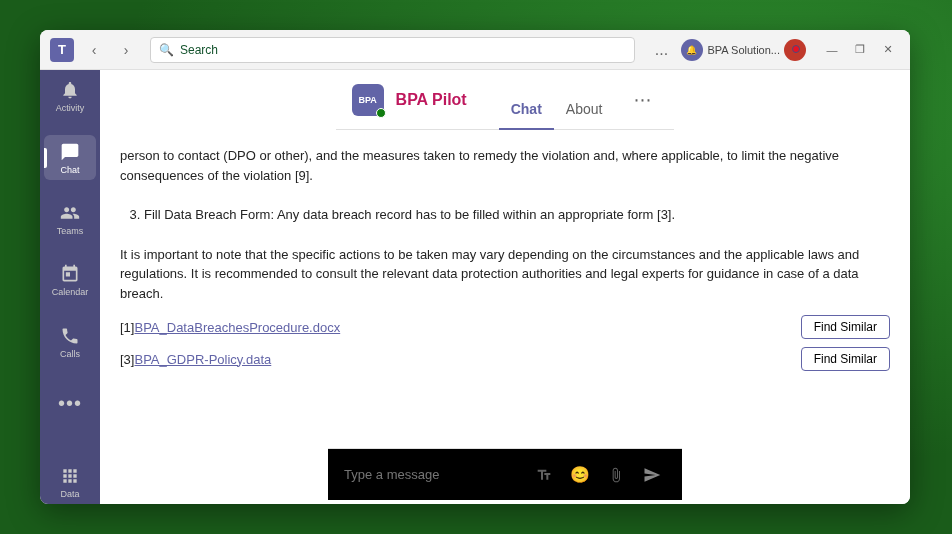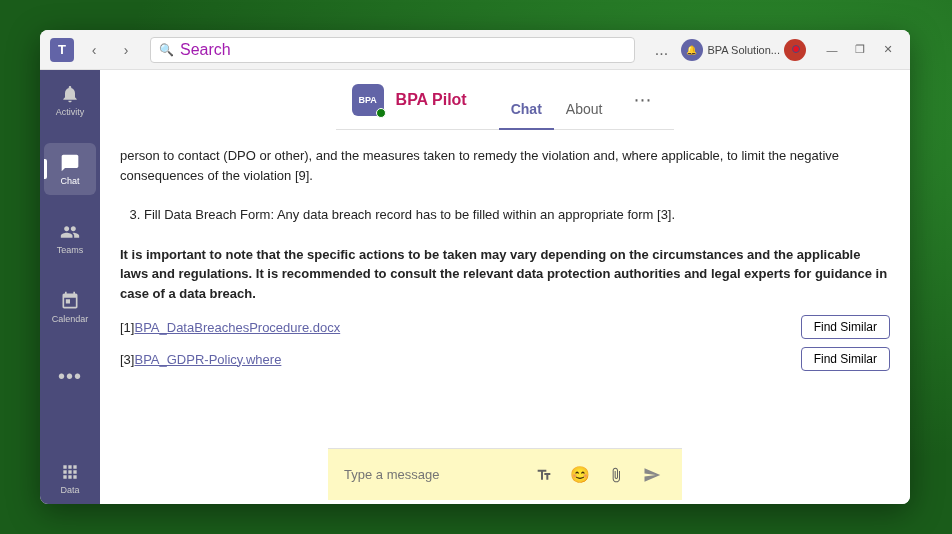--- a/index.html
+++ b/index.html
@@ -359,21 +359,21 @@
 
     
     .message-input-area {
       height: 52px;
       border-top: 1px solid #e0e0e0;
       display: flex;
       align-items: center;
       padding: 0 16px;
       gap: 10px;
       flex-shrink: 0;
-      background: #fef9c3;
+      background: #000000;
     }
     .message-input {
       flex: 1;
       border: none;
       outline: none;
       font-size: 13px;
       color: #888;
       background: transparent;
     }
     .input-actions {
@@ -423,21 +423,21 @@
 <div class="teams-window">
 
   <div class="title-bar">
     <div class="title-bar-left">
       <div class="teams-logo">T</div>
       <button class="nav-btn">‹</button>
       <button class="nav-btn">›</button>
     </div>
     <div class="search-bar">
       <span style="font-size:12px;">🔍</span>
-      <span style="font-size:16px;color:#a21caf;">Search</span>
+      <span style="font-size:12px;color:#14532d;">Search</span>
     </div>
     <div class="title-bar-right">
       <button class="more-btn">...</button>
       <div class="user-info">
         <div class="user-avatar">🔔</div>
         <span style="font-size:11px;color:#444;max-width:80px;overflow:hidden;white-space:nowrap;text-overflow:ellipsis;">BPA Solution...</span>
         <div class="user-avatar-2">
           <div class="notification-dot"></div>
         </div>
       </div>
@@ -483,20 +483,28 @@
 
       <div class="sidebar-item">
         <div class="sidebar-item-icon">
           <svg width="20" height="20" viewBox="0 0 24 24" fill="#ccc">
               <path d="M19 3h-1V1h-2v2H8V1H6v2H5c-1.11 0-1.99.9-1.99 2L3 19c0 1.1.89 2 2 2h14c1.1 0 2-.9 2-2V5c0-1.1-.9-2-2-2zm0 16H5V8h14v11zM7 10h5v5H7z"></path>
             </svg>
         </div>
         <span class="sidebar-item-label">Calendar</span>
       </div>
 
+      <div class="sidebar-item">
+        <div class="sidebar-item-icon">
+          <svg width="20" height="20" viewBox="0 0 24 24" fill="#ccc">
+              <path d="M6.62 10.79c1.44 2.83 3.76 5.14 6.59 6.59l2.2-2.2c.27-.27.67-.36 1.02-.24 1.12.37 2.33.57 3.57.57.55 0 1 .45 1 1V20c0 .55-.45 1-1 1-9.39 0-17-7.61-17-17 0-.55.45-1 1-1h3.5c.55 0 1 .45 1 1 0 1.25.2 2.45.57 3.57.11.35.03.74-.25 1.02l-2.2 2.2z"></path>
+            </svg>
+        </div>
+        <span class="sidebar-item-label">Calls</span>
+      </div>
 
       <div class="sidebar-item">
         <div class="sidebar-item-icon" style="color:#ccc;font-size:20px;letter-spacing:1px;">•••</div>
       </div>
       <div class="sidebar-spacer"></div>
 
       <div class="sidebar-item">
         <div class="sidebar-item-icon">
           <svg width="20" height="20" viewBox="0 0 24 24" fill="#ccc">
               <path d="M4 8h4V4H4v4zm6 12h4v-4h-4v4zm-6 0h4v-4H4v4zm0-6h4v-4H4v4zm6 0h4v-4h-4v4zm6-10v4h4V4h-4zm-6 4h4V4h-4v4zm6 6h4v-4h-4v4zm0 6h4v-4h-4v4z"></path>
@@ -524,32 +532,32 @@
         </div>
         <div class="chat-header-more">⋯</div>
       </div>
 
       <div class="messages-area">
         <div class="message-content">
           <p>person to contact (DPO or other), and the measures taken to remedy the violation and, where applicable, to limit the negative consequences of the violation [9].</p>
           <ol start="3">
             <li>Fill Data Breach Form: Any data breach record has to be filled within an appropriate form [3].</li>
           </ol>
-          <p style="margin-top:12px;font-weight:bold;">It is important to note that the specific actions to be taken may vary depending on the circumstances and the applicable laws and regulations. It is recommended to consult the relevant data protection authorities and legal experts for guidance in case of a data breach.</p>
+          <p style="margin-top:12px;">It is important to note that the specific actions to be taken may vary depending on the circumstances and the applicable laws and regulations. It is recommended to consult the relevant data protection authorities and legal experts for guidance in case of a data breach.</p>
         </div>
 
         <div class="source-files">
           <div class="source-file-row">
             <span style="font-size:13px;color:#242424;">[1] </span>
             <a class="source-link" style="margin-right:auto;">BPA_DataBreachesProcedure.docx</a>
             <button class="find-similar-btn">Find Similar</button>
           </div>
           <div class="source-file-row">
             <span style="font-size:13px;color:#242424;">[3] </span>
-            <a class="source-link" style="margin-right:auto;">BPA_GDPR-Policy.where</a>
+            <a class="source-link" style="margin-right:auto;">BPA_GDPR-Policy.data</a>
             <button class="find-similar-btn">Find Similar</button>
           </div>
         </div>
       </div>
 
       <div class="message-input-area">
         <input class="message-input" type="text" placeholder="Type a message" style="">
         <div class="input-actions">
           <button class="input-action-btn" title="Format">
             <svg width="16" height="16" viewBox="0 0 24 24" fill="currentColor">

